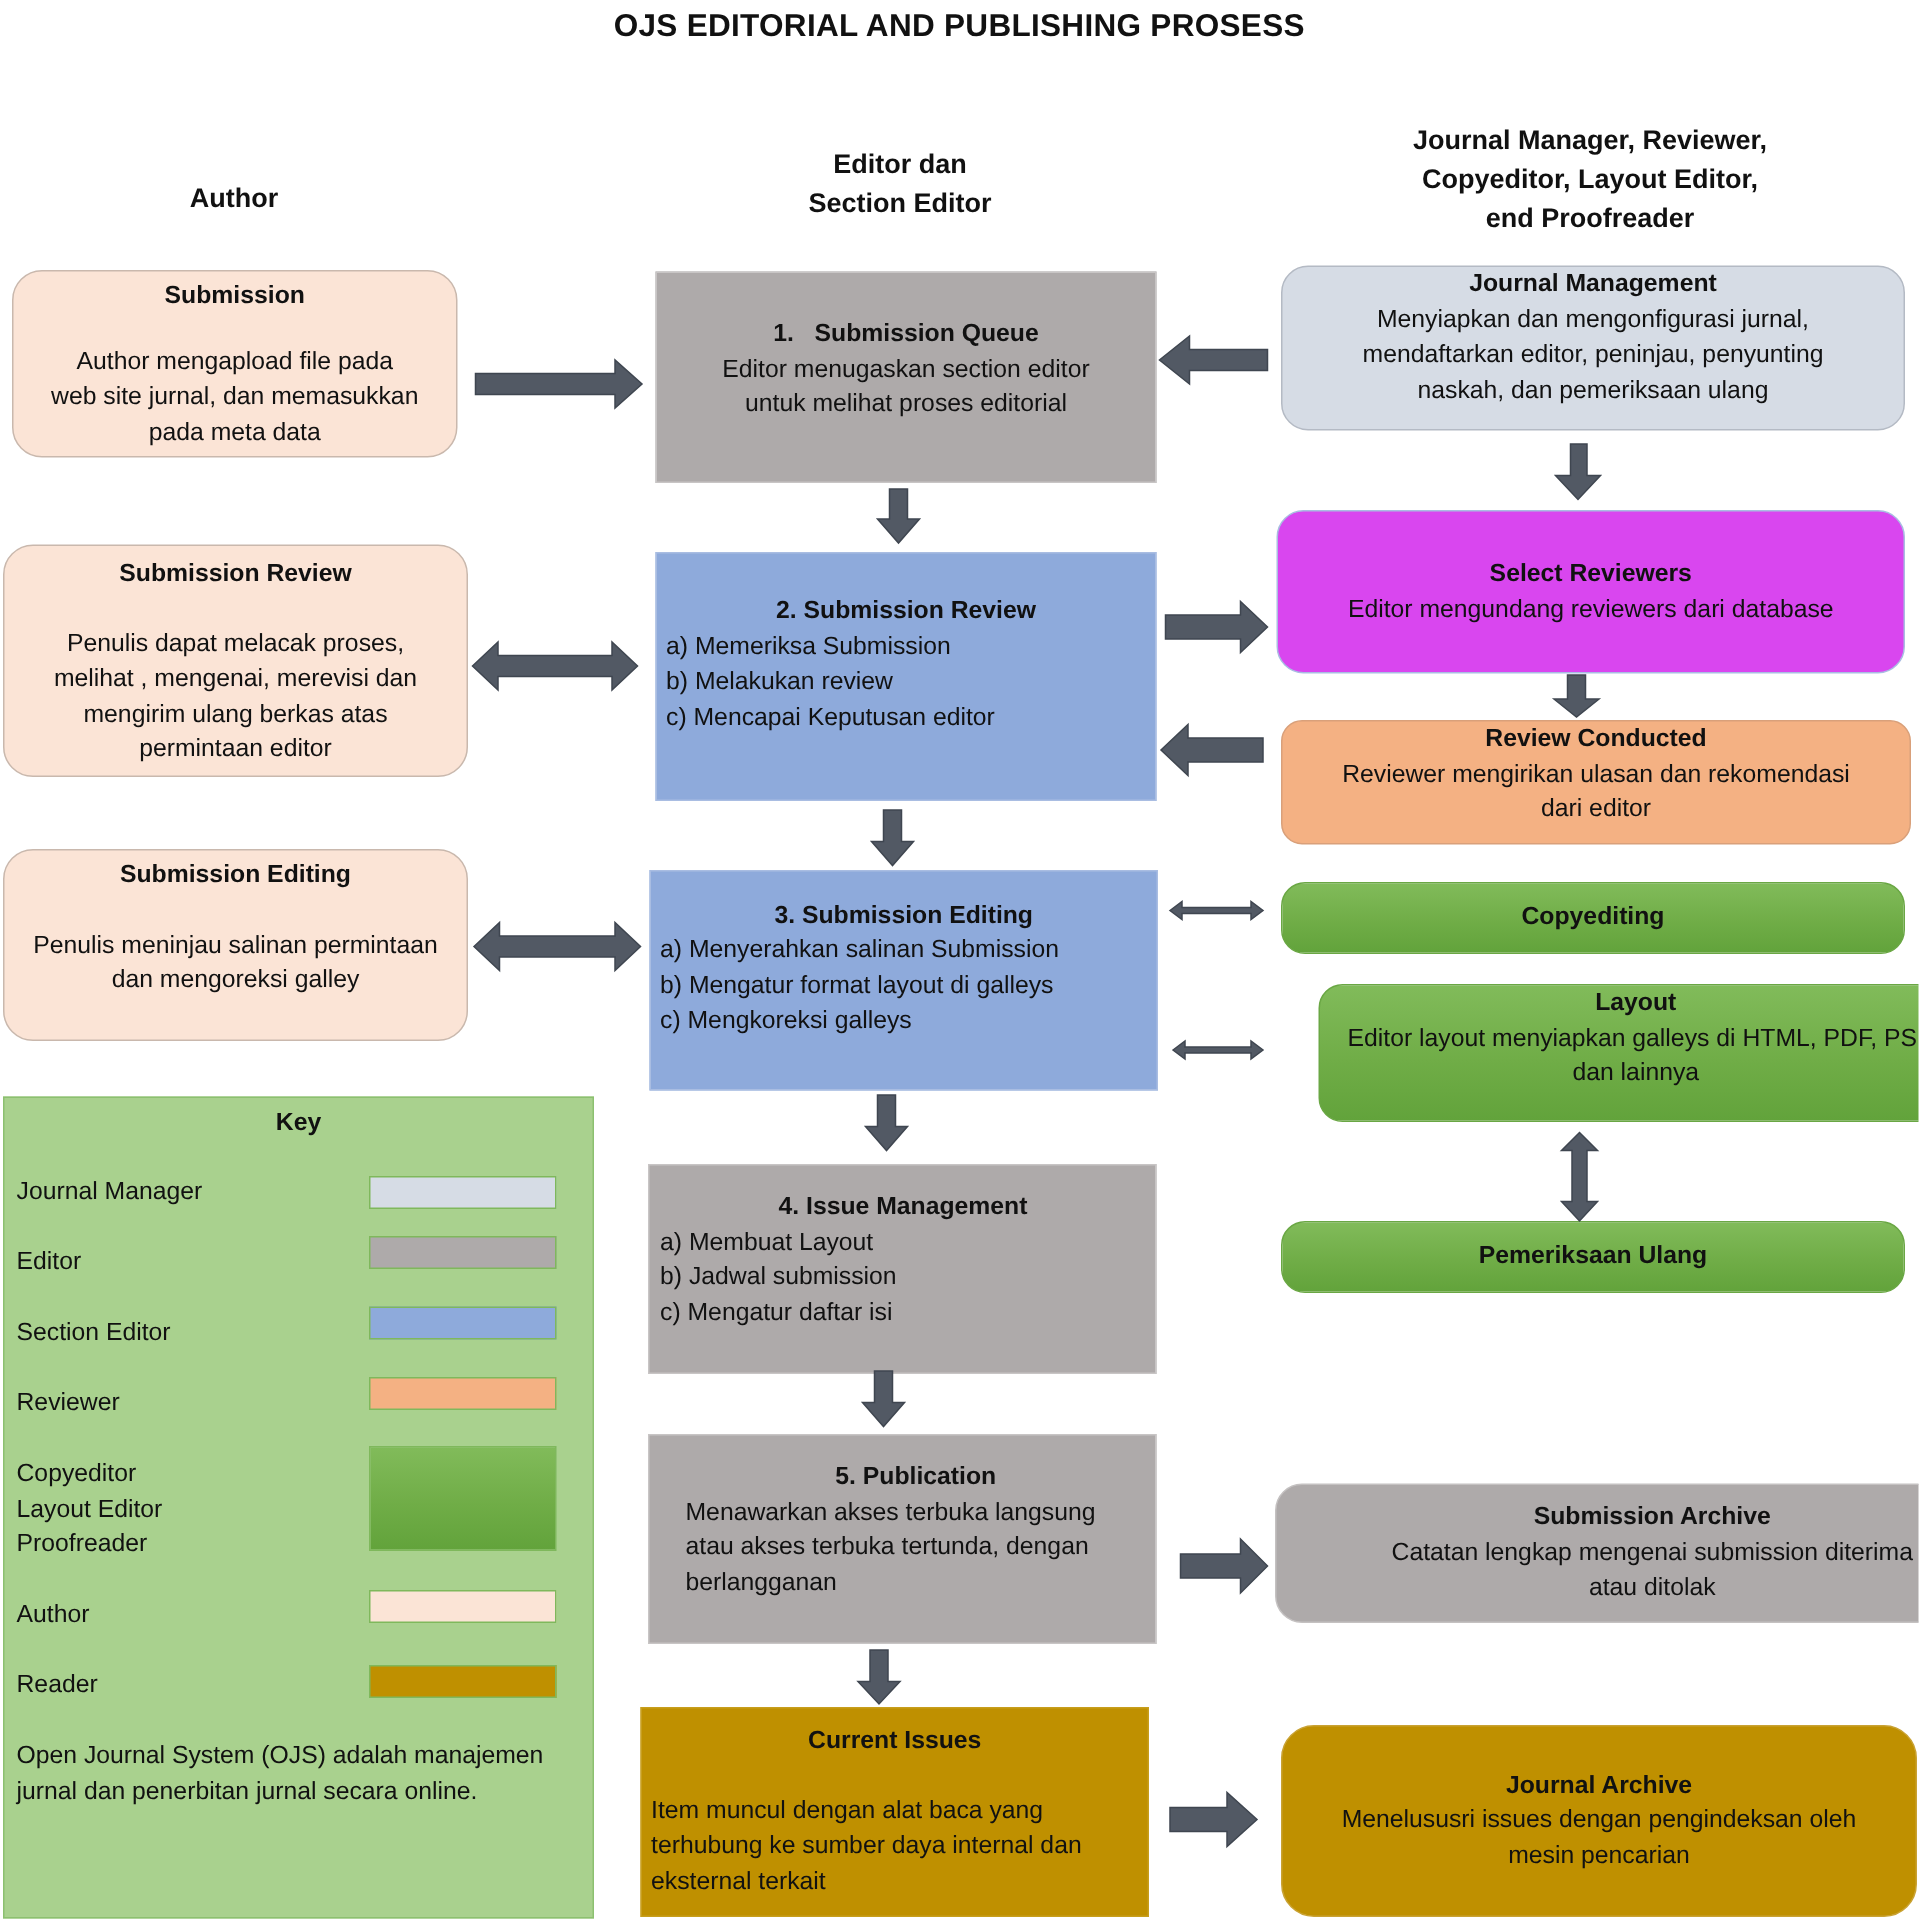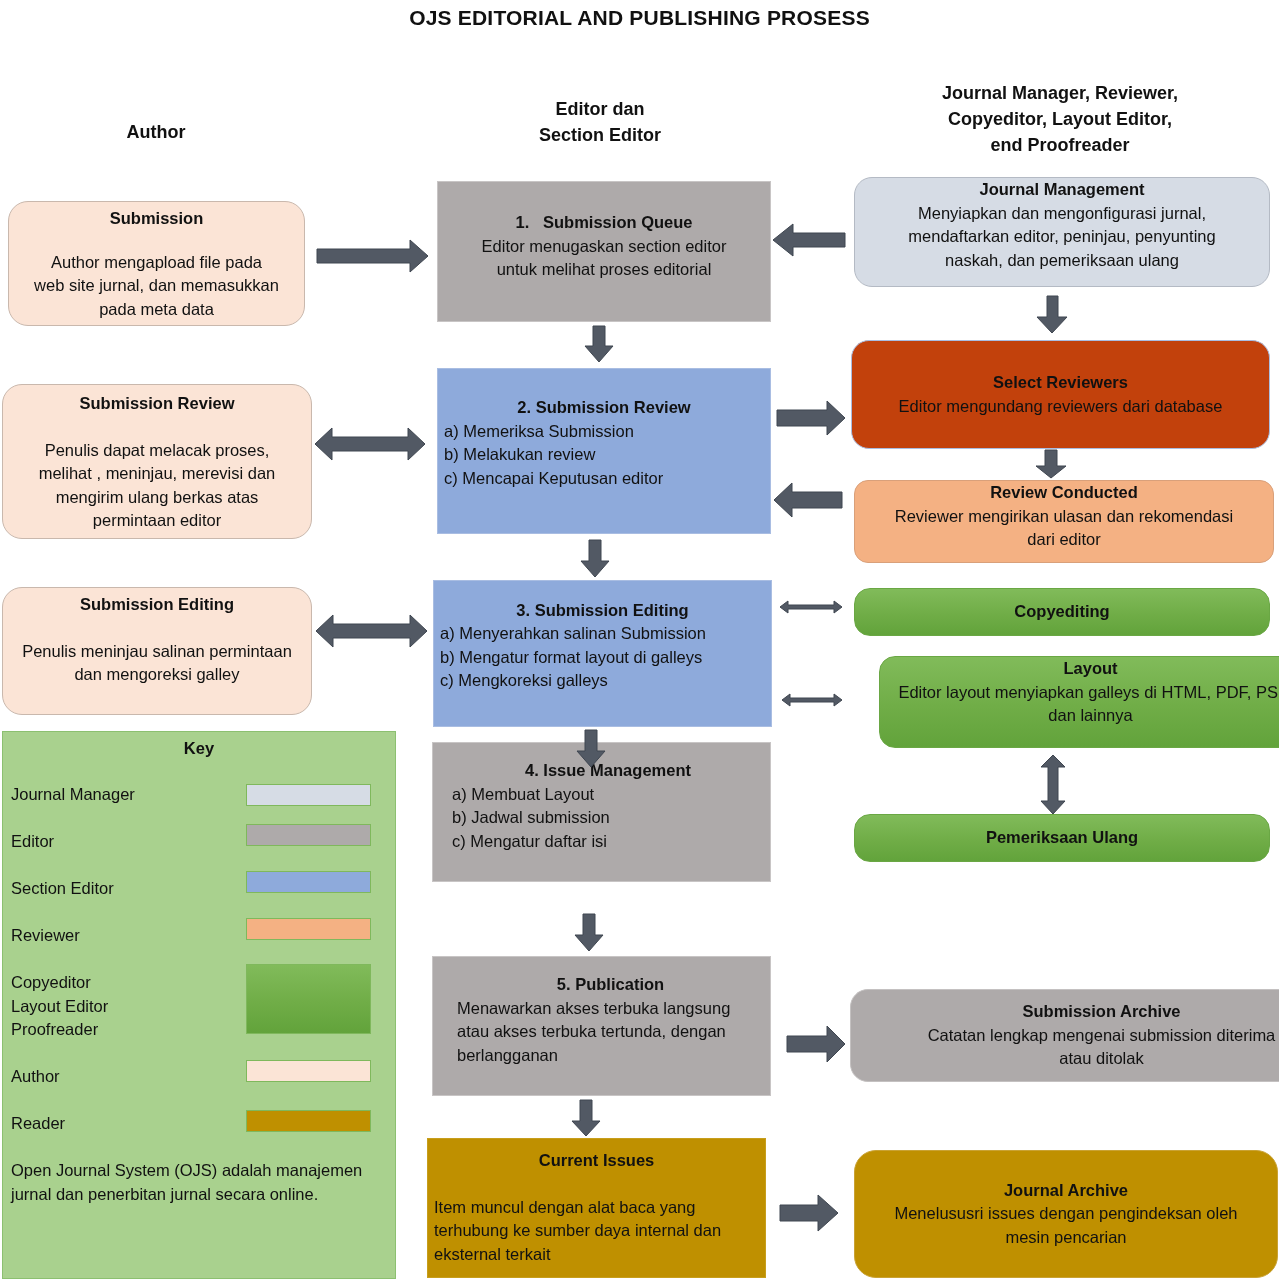--- a/index.html
+++ b/index.html
@@ -20,25 +20,25 @@
       position: absolute; box-sizing: border-box;
       display: flex; flex-direction: column; justify-content: center;
       font-size: 16.5px; line-height: 23.5px; text-align: center;
       padding: 4px 10px;
     }
     .box .h { font-weight: bold; }
     .box .gap { height: 23px; }
     .box.left-text { text-align: left; }
     .box.left-text .h { text-align: center; }
 
-    .author-box { background: #fbe4d6; border: 1.5px solid #c9b8ad; border-radius: 20px; margin-top: 21px; }
+    .author-box { background: #fbe4d6; border: 1.5px solid #c9b8ad; border-radius: 20px; }
     .editor-box { background: #aeaaaa; border: 1px solid #c8c5c5; }
     .section-box { background: #8eaadb; border: 1px solid #a9bde2; }
     .jm-box { background: #d6dce5; border: 1.5px solid #b4bac4; border-radius: 18px; }
-    .se-round { background: #c2410c; border: 1.5px solid #a9bde2; border-radius: 18px; }
+    .se-round { background: #d946ef; border: 1.5px solid #a9bde2; border-radius: 18px; }
     .rev-box { background: #f4b183; border: 1.5px solid #d9a07a; border-radius: 14px; }
     .green-box {
       background: linear-gradient(#81bb5a, #70ad47 55%, #62a33b);
       border: 1px solid #6aa744; border-radius: 16px;
     }
     .gray-round { background: #aeaaaa; border: 1.5px solid #c4c1c1; border-radius: 18px; }
     .reader-box { background: #bf9000; border: 1px solid #c79e1c; }
     .reader-round { background: #bf9000; border: 1.5px solid #c9a233; border-radius: 22px; }
 
     .key {
@@ -77,21 +77,21 @@
   <div class="gap"></div>
   <div>Author mengapload file pada</div>
   <div>web site jurnal, dan memasukkan</div>
   <div>pada meta data</div>
 </div>
 
 <div class="box author-box" style="left:2px; top:363px; width:310px; height:155px; justify-content:flex-start; padding-top:7px;">
   <div class="h">Submission Review</div>
   <div class="gap"></div>
   <div>Penulis dapat melacak proses,</div>
-  <div>melihat , meninjau, merevisi dan</div>
+  <div>melihat , mengenai, merevisi dan</div>
   <div>mengirim ulang berkas atas</div>
   <div>permintaan editor</div>
 </div>
 
 <div class="box author-box" style="left:2px; top:566px; width:310px; height:128px; justify-content:flex-start; padding-top:5px;">
   <div class="h">Submission Editing</div>
   <div class="gap"></div>
   <div>Penulis meninjau salinan permintaan</div>
   <div>dan mengoreksi galley</div>
 </div>
@@ -143,21 +143,21 @@
   <div>c) Mencapai Keputusan editor</div>
 </div>
 
 <div class="box section-box left-text" style="left:433px; top:580px; width:339px; height:147px; padding:0 6px 16px 6px;">
   <div class="h">3. Submission Editing</div>
   <div>a) Menyerahkan salinan Submission</div>
   <div>b) Mengatur format layout di galleys</div>
   <div>c) Mengkoreksi galleys</div>
 </div>
 
-<div class="box editor-box left-text" style="left:432px; top:742px; width:339px; height:140px; padding:0 6px 12px 19px;">
+<div class="box editor-box left-text" style="left:432px; top:776px; width:339px; height:140px; padding:0 6px 12px 7px;">
   <div class="h">4. Issue Management</div>
   <div>a) Membuat Layout</div>
   <div>b) Jadwal submission</div>
   <div>c) Mengatur daftar isi</div>
 </div>
 
 <div class="box editor-box left-text" style="left:432px; top:956px; width:339px; height:140px; padding:0 6px 12px 24px;">
   <div class="h">5. Publication</div>
   <div>Menawarkan akses terbuka langsung</div>
   <div>atau akses terbuka tertunda, dengan</div>

